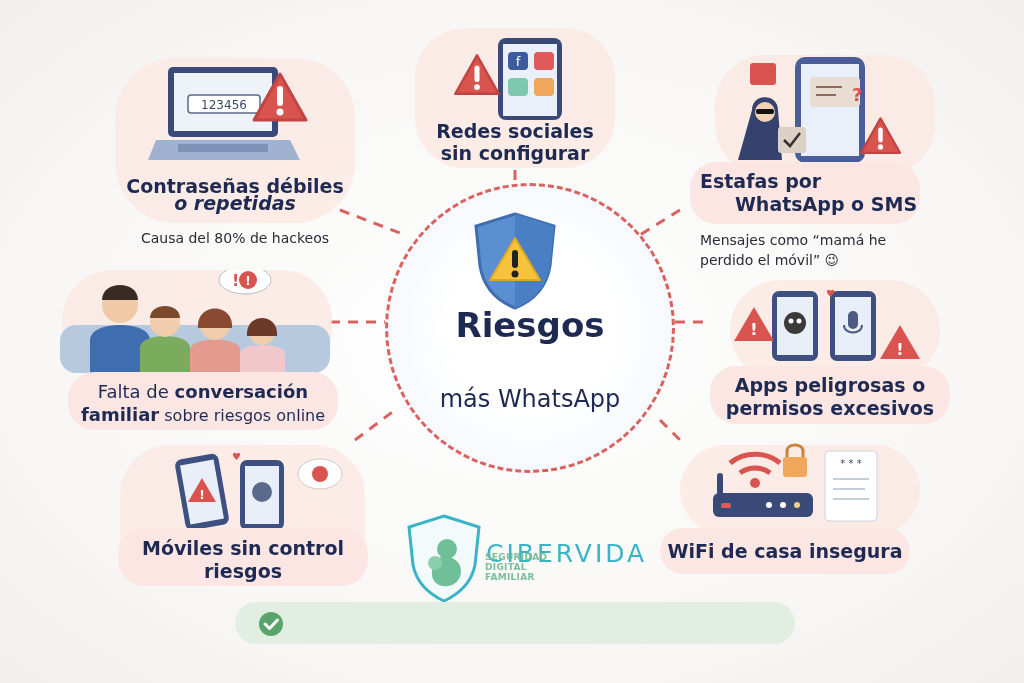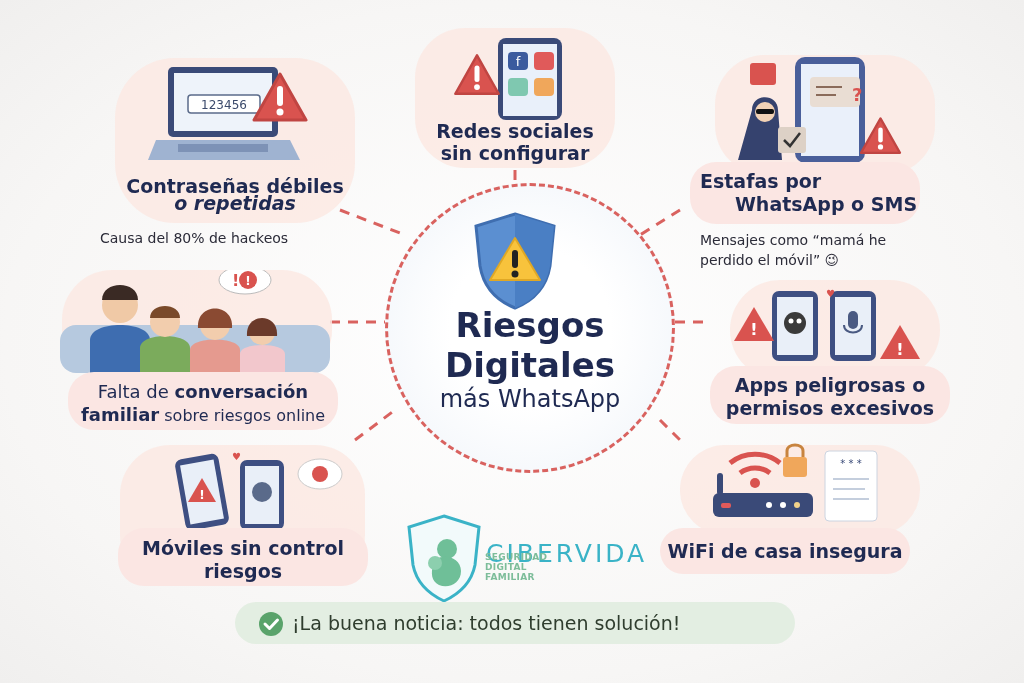--- a/index.html
+++ b/index.html
@@ -2,21 +2,21 @@
 <html><head>
 <meta charset="utf-8">
 <style>
 *{margin:0;padding:0;box-sizing:border-box;}
 html,body{width:1024px;height:683px;overflow:hidden;background:#f7f6f5;font-family:"DejaVu Sans",sans-serif;}
 .stage{position:relative;width:1024px;height:683px;background:radial-gradient(ellipse at 50% 50%,#ffffff 0%,#f7f6f5 70%,#f0efee 100%);}
 .card{position:absolute;}
 .blob{position:absolute;background:#fbe9e3;border-radius:40px;opacity:.85;}
 .pill{position:absolute;background:#fbe6e3;border-radius:26px;}
 .title{position:absolute;color:#1f2a52;font-weight:bold;text-align:center;font-size:19px;line-height:23px;}
-.sub{position:absolute;color:#2b2b38;text-align:left;font-size:14px;line-height:20px;}
+.sub{position:absolute;color:#2b2b38;text-align:center;font-size:14px;line-height:20px;}
 svg{display:block;}
 .center-circle{position:absolute;left:385px;top:183px;width:290px;height:290px;border-radius:50%;background:radial-gradient(circle,#ffffff 40%,#eef3f9 100%);border:3px dashed #d9625f;}
 .center-title{position:absolute;left:385px;width:290px;text-align:center;color:#1f2a52;font-weight:bold;}
 .bottom-bar{position:absolute;left:235px;top:602px;width:560px;height:42px;border-radius:21px;background:#e3eee2;}
 .bottom-text{position:absolute;left:292px;top:612px;font-size:19px;color:#2f3d2e;}
 .logo-text{position:absolute;left:486px;top:539px;font-size:25px;font-weight:normal;letter-spacing:3px;color:#3ab3c7;}
 .logo-sub{position:absolute;left:485px;top:552px;font-size:9px;font-weight:bold;color:#7dbd9a;letter-spacing:.3px;}
 </style>
 </head>
 <body>
@@ -37,21 +37,20 @@
 
   <div class="center-circle"></div>
   <svg style="position:absolute;left:470px;top:210px" width="90" height="100" viewBox="0 0 90 100">
     <path d="M45 4 L84 16 L80 56 C76 80 60 92 45 98 C30 92 14 80 10 56 L6 16 Z" fill="#5b8fd1" stroke="#3f6eb0" stroke-width="3"></path>
     <path d="M45 4 L84 16 L80 56 C76 80 60 92 45 98 Z" fill="#4a7fc4"></path>
     <path d="M45 28 L70 70 L20 70 Z" fill="#f8c33c" stroke="#e0a825" stroke-width="2" stroke-linejoin="round"></path>
     <rect x="42" y="40" width="6" height="18" rx="3" fill="#222"></rect>
     <circle cx="45" cy="64" r="3.5" fill="#222"></circle>
   </svg>
   <div class="center-title" style="top:305px;font-size:34px;">Riesgos</div>
-  <div class="center-title" style="top:345px;font-size:34px;">Digitales</div>
   <div class="center-title" style="top:385px;font-size:24px;font-weight:normal;">más WhatsApp</div>
 
   <div class="card">
     <div class="blob" style="left:115px;top:58px;width:240px;height:165px;border-radius:60px;"></div>
     <svg style="position:absolute;left:148px;top:62px" width="160" height="110" viewBox="0 0 160 110">
       <rect x="20" y="5" width="110" height="70" rx="5" fill="#3a4a78"></rect>
       <rect x="26" y="11" width="98" height="58" fill="#eef3fa"></rect>
       <rect x="40" y="33" width="72" height="18" rx="3" fill="#fff" stroke="#5b6b8a" stroke-width="1.5"></rect>
       <text x="76" y="47" font-family="DejaVu Sans" font-size="12" fill="#3b4a6b" text-anchor="middle">123456</text>
       <path d="M8 78 L142 78 L152 98 L0 98 Z" fill="#9fb3d1"></path>
@@ -220,15 +219,14 @@
     </svg>
     <div class="logo-text">CIBERVIDA</div>
     <div class="logo-sub">SEGURIDAD DIGITAL FAMILIAR</div>
   </div>
 
   <div class="bottom-bar"></div>
   <svg style="position:absolute;left:258px;top:611px" width="26" height="26" viewBox="0 0 26 26">
     <circle cx="13" cy="13" r="12" fill="#5aa36b"></circle>
     <path d="M7 13 L11.5 17.5 L19.5 9" stroke="#fff" stroke-width="3" fill="none" stroke-linecap="round" stroke-linejoin="round"></path>
   </svg>
-  <div class="bottom-text">¡La buena noticia: todos tienen solución!</div>
 
 </div>
 
 </body></html>

